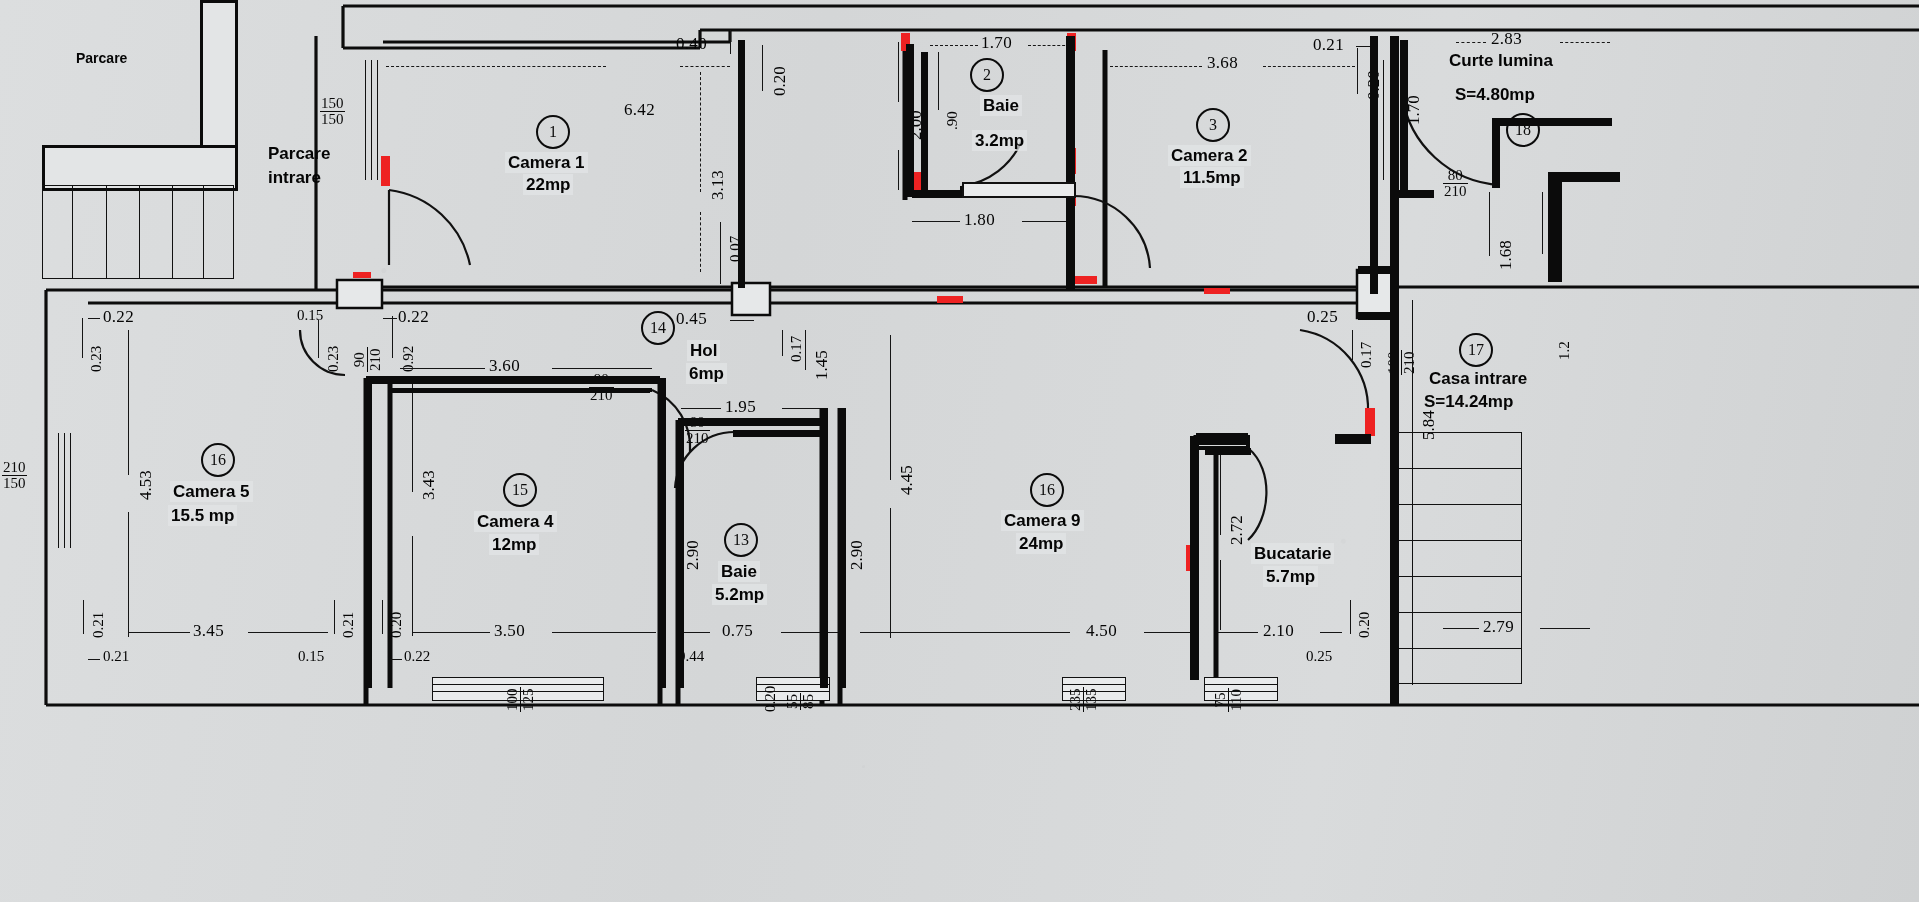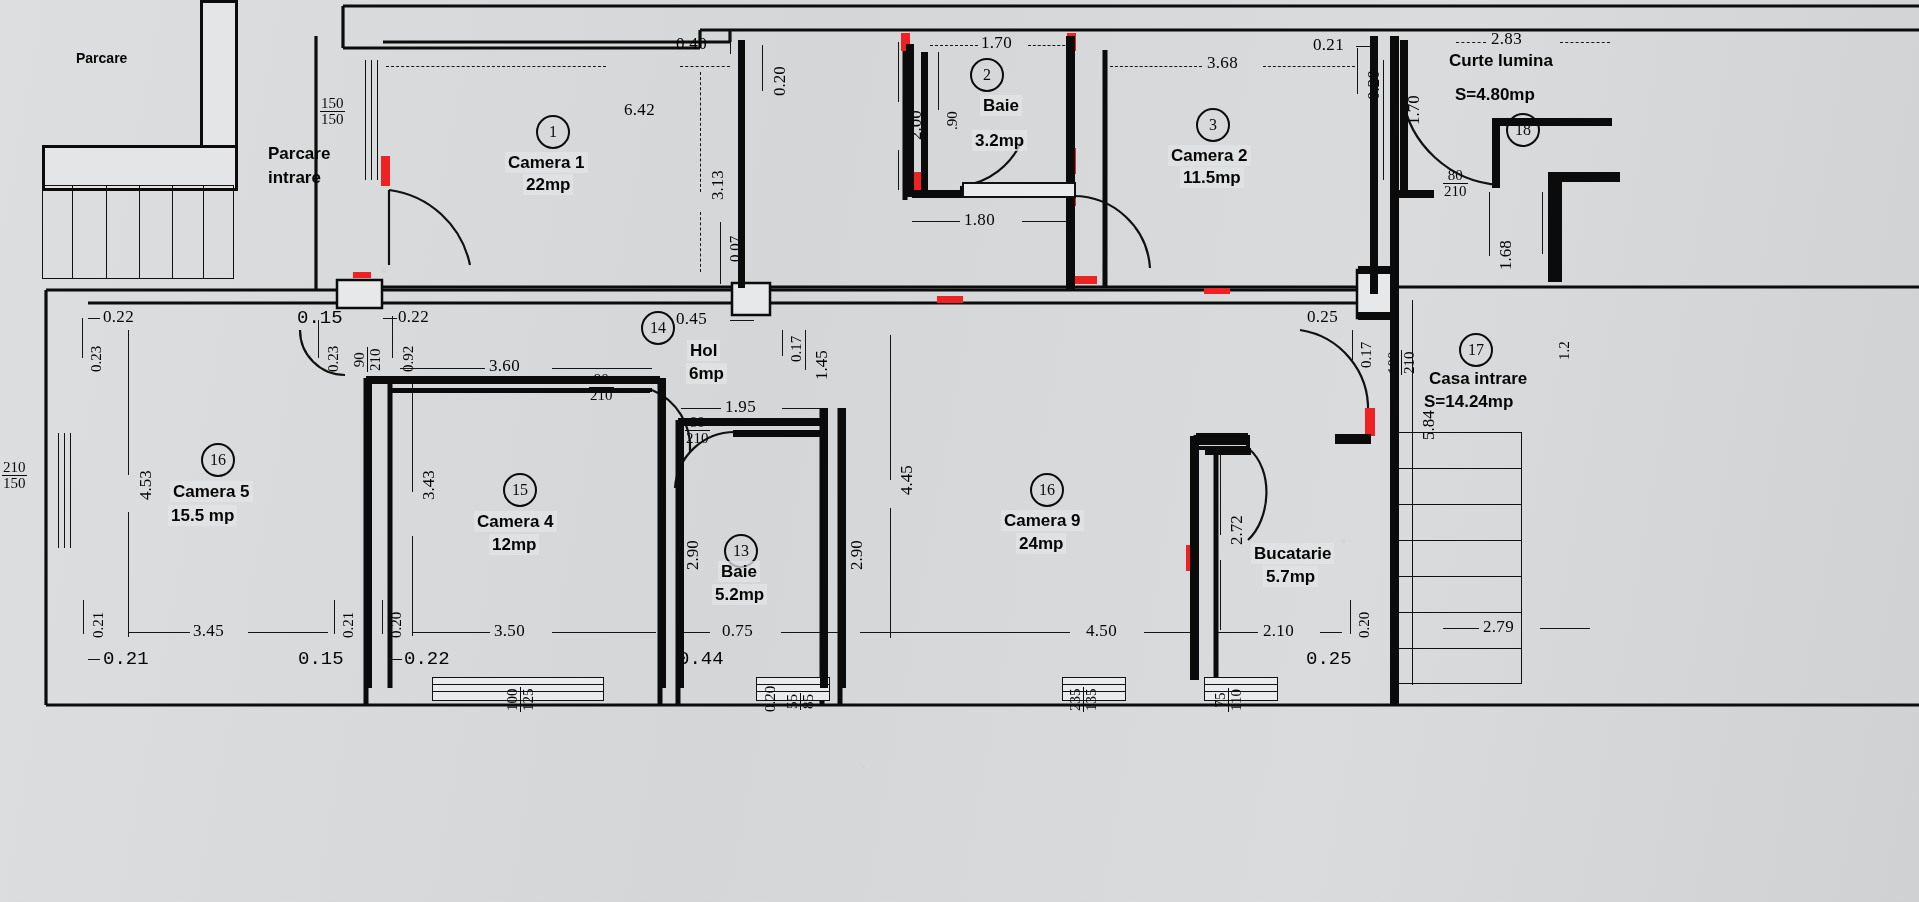--- a/index.html
+++ b/index.html
@@ -24,21 +24,21 @@
   .dash{position:absolute;height:0;border-top:1.5px dashed #171717;}
   .dashv{position:absolute;width:0;border-left:1.5px dashed #171717;}
   .red{position:absolute;background:#ee2222;}
 
   .txt{position:absolute;color:#050505;white-space:nowrap;}
   .room-name{font-weight:bold;font-size:17px;line-height:21px;text-align:center;
              background:rgba(226,228,229,.75);padding:0 3px;}
   .plain{font-size:17px;font-weight:normal;}
   .bold{font-weight:bold;}
   .num{font-size:17px;font-family:"Liberation Serif",serif;letter-spacing:.3px;}
-  .num-s{font-size:19px;font-family:Liberation Mono, monospace;}
+  .num-s{font-size:15px;font-family:Liberation Serif, serif;}
   .vnum{font-size:17px;font-family:"Liberation Serif",serif;
         transform:rotate(-90deg);transform-origin:left top;}
   .vnum-s{font-size:15px;font-family:"Liberation Serif",serif;
         transform:rotate(-90deg);transform-origin:left top;}
 
   .circ{position:absolute;border:2px solid #0b0b0b;border-radius:50%;
         width:30px;height:30px;display:flex;align-items:center;justify-content:center;
         font-family:"Liberation Serif",serif;font-size:16px;color:#0b0b0b;background:transparent;}
 
   .frac{position:absolute;font-family:"Liberation Serif",serif;font-size:15px;
@@ -185,21 +185,21 @@
   <div class="txt room-name" style="left:972px;top:130px;">3.2mp</div>
 
   <div class="circ" style="left:1196px;top:108px;">3</div>
   <div class="txt room-name" style="left:1168px;top:145px;">Camera 2</div>
   <div class="txt room-name" style="left:1180px;top:167px;">11.5mp</div>
 
   <div class="circ" style="left:1030px;top:473px;">16</div>
   <div class="txt room-name" style="left:1001px;top:510px;">Camera 9</div>
   <div class="txt room-name" style="left:1016px;top:533px;">24mp</div>
 
-  <div class="circ" style="left:724px;top:523px;margin-top:11px;">13</div>
+  <div class="circ" style="left:724px;top:523px;">13</div>
   <div class="txt room-name" style="left:718px;top:561px;">Baie</div>
   <div class="txt room-name" style="left:712px;top:584px;">5.2mp</div>
 
   <div class="circ" style="left:641px;top:311px;">14</div>
   <div class="txt room-name" style="left:687px;top:340px;">Hol</div>
   <div class="txt room-name" style="left:686px;top:363px;">6mp</div>
 
   <div class="circ" style="left:503px;top:473px;">15</div>
   <div class="txt room-name" style="left:474px;top:511px;">Camera 4</div>
   <div class="txt room-name" style="left:489px;top:534px;">12mp</div>

